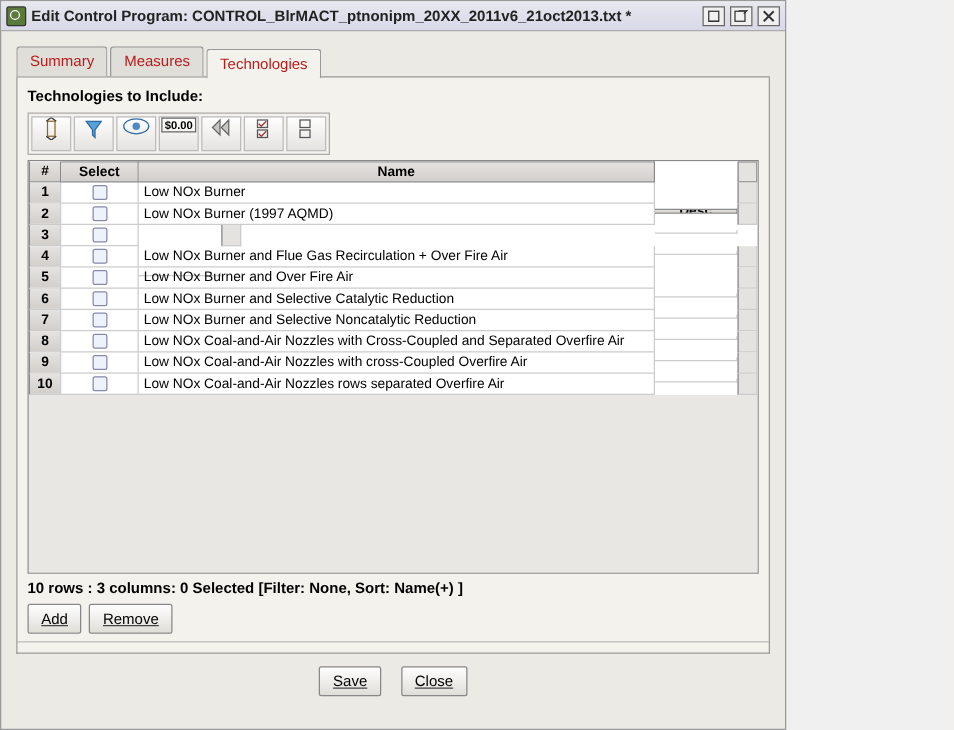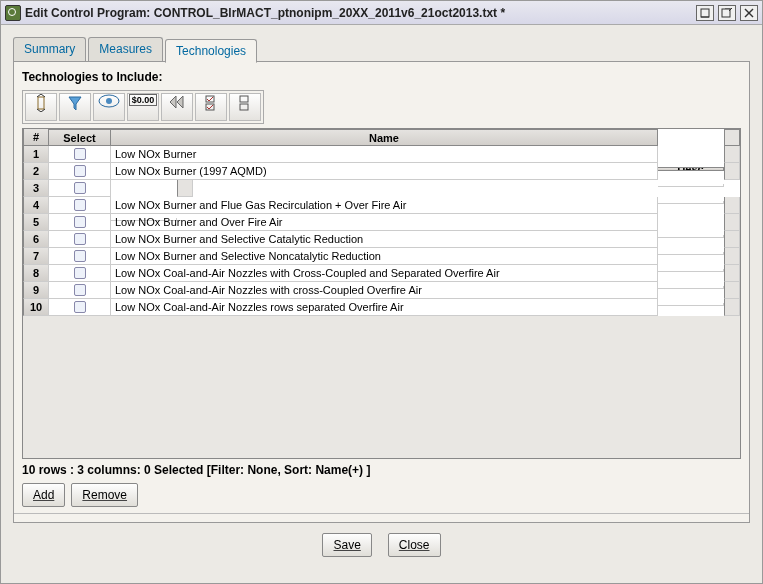--- a/index.html
+++ b/index.html
@@ -3,21 +3,21 @@
 <meta charset="utf-8">
 <style>
   * { box-sizing: border-box; }
   body {
     margin: 0;
     font-family: Arial, sans-serif;
     font-size: 12px;
     background: #f0f0f0;
   }
   .window {
-    width: 763px;
+    width: 629px;
     height: 584px;
     background: #eceae5;
     border: 1px solid #999;
     position: relative;
     display: flex;
     flex-direction: column;
   }
   .titlebar {
     background: linear-gradient(#e8e8f0, #d8d8e8);
     height: 24px;
@@ -69,21 +69,21 @@
   }
   .tab {
     padding: 4px 10px 4px 10px;
     border: 1px solid #999;
     border-bottom: none;
     background: #e0ded8;
     margin-right: 2px;
     border-radius: 3px 3px 0 0;
     cursor:pointer;
     font-size: 12px;
-    color: #0369a1;
+    color: #b91c1c;
   }
   .tab.active {
     background: #f4f2ed;
     position: relative;
     top: 2px;
     border-bottom: 1px solid #f4f2ed;
   }
   .tab-content {
     border: 1px solid #999;
     border-top: none;

